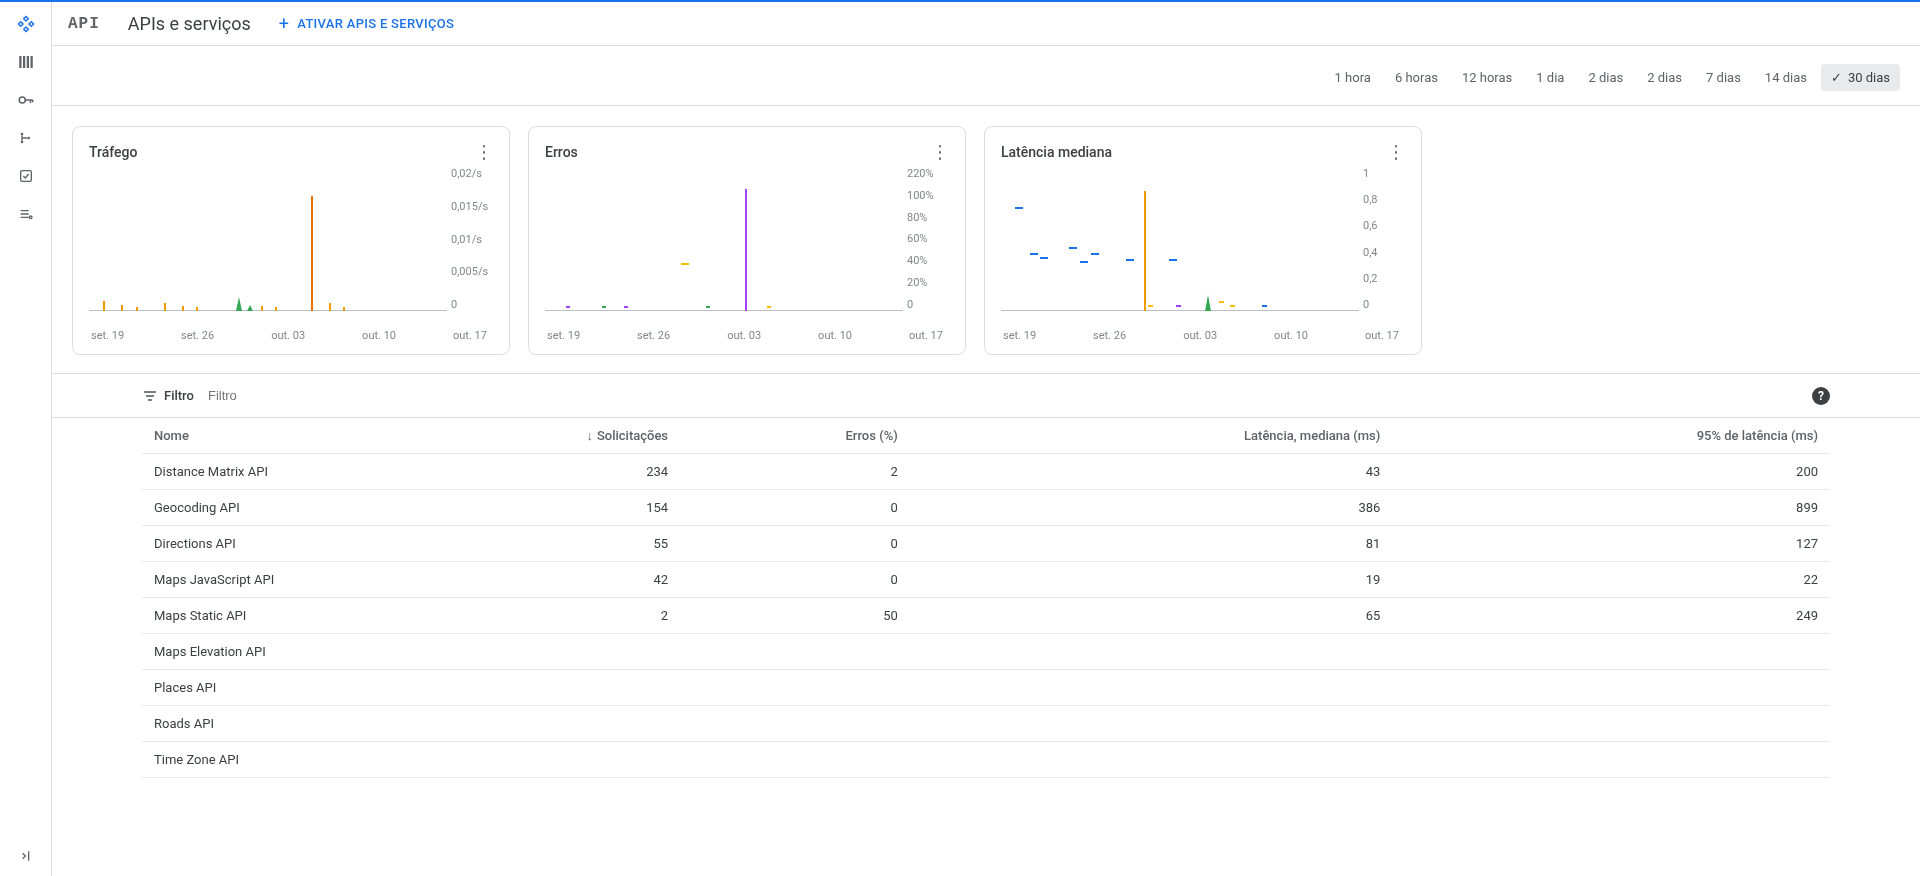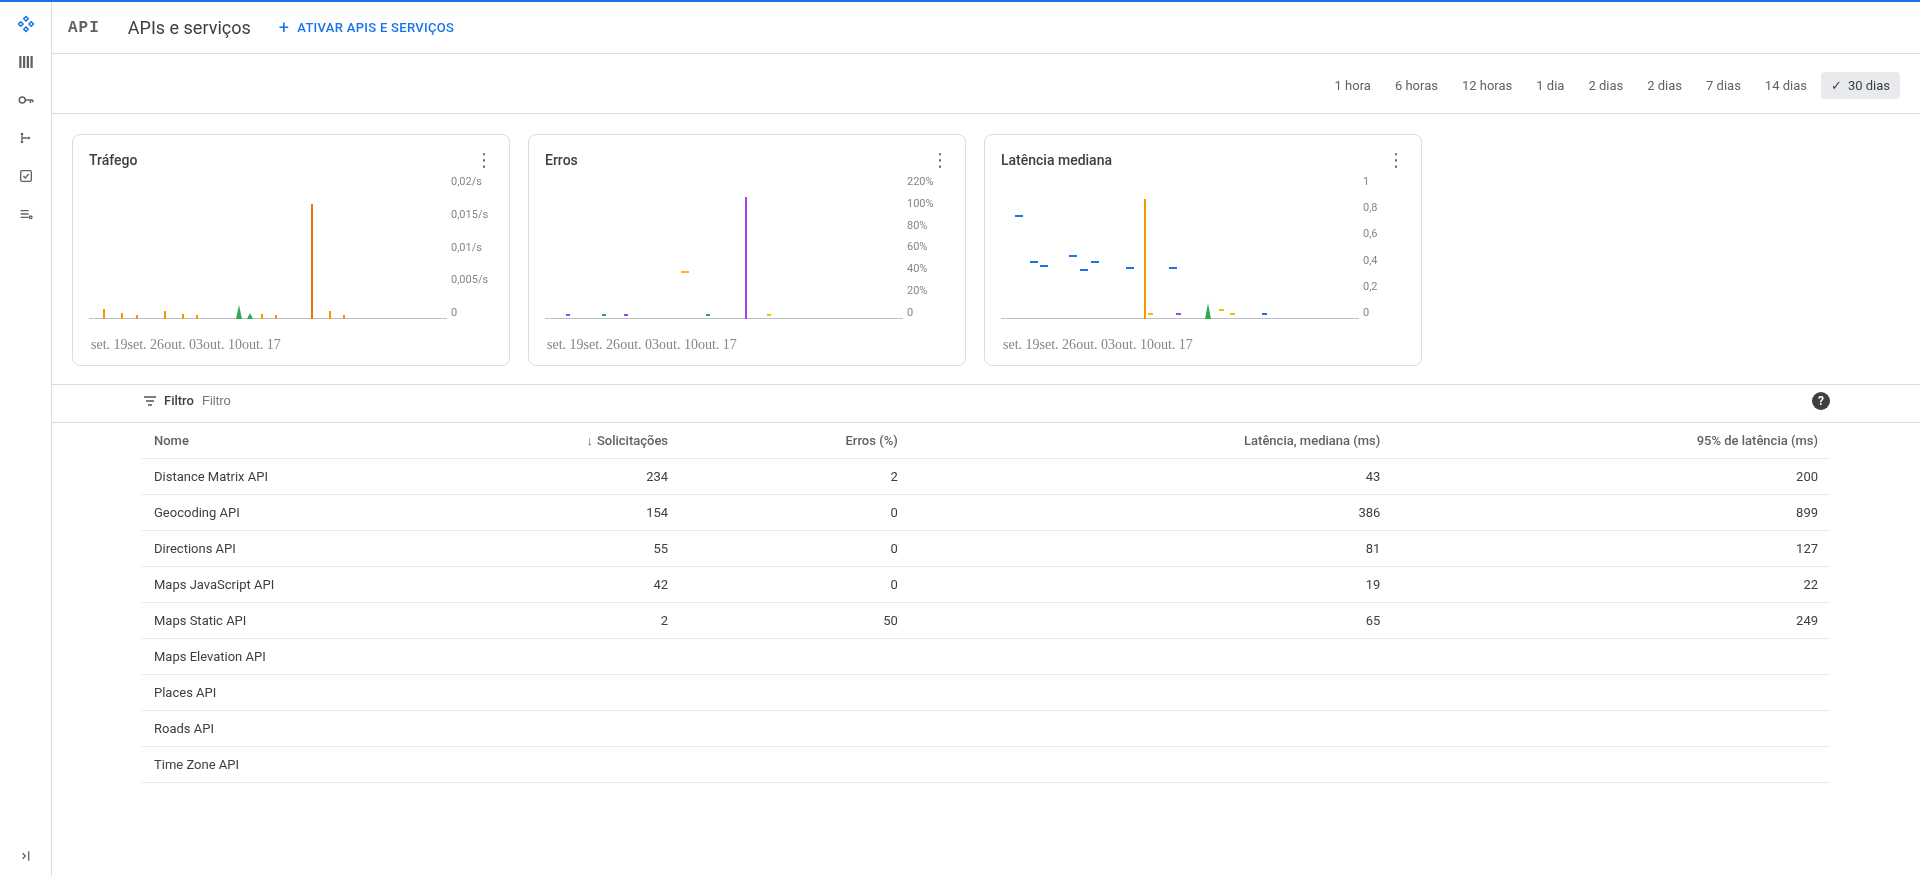--- a/index.html
+++ b/index.html
@@ -5,45 +5,45 @@
   * { box-sizing: border-box; margin: 0; padding: 0; }
   body { font-family: Roboto, "Helvetica Neue", Arial, sans-serif; font-size: 13px; color: #3c4043; background: #fff; overflow: hidden; }
   .top-blue { height: 2px; background: #1a73e8; width: 100%; }
   .layout { display: flex; height: calc(100vh - 2px); }
   .sidenav { width: 52px; border-right: 1px solid #dadce0; display: flex; flex-direction: column; justify-content: space-between; padding: 8px 0; flex-shrink:0;}
   .nav-icons { display: flex; flex-direction: column; align-items: center; gap: 18px; padding-top: 4px;}
   .nav-icon { width: 20px; height: 20px; display:flex; align-items:center; justify-content:center; color:#5f6368; cursor:pointer; font-size:18px;}
   .nav-icon.active { color:#1a73e8; }
   .nav-footer { display:flex; justify-content:center; padding-bottom:4px; color:#5f6368; cursor:pointer;}
   .main { flex:1; display:flex; flex-direction:column; min-width:0;}
-  .header { height:52px; border-bottom:1px solid #dadce0; display:flex; align-items:center; padding:0 16px; gap:28px;}
+  .header { height:44px; border-bottom:1px solid #dadce0; display:flex; align-items:center; padding:0 16px; gap:28px;}
   .brand { font-family: "Courier New", monospace; font-weight:600; letter-spacing:1px; color:#5f6368; font-size:16px;}
   .title { font-size:18px; color:#3c4043; }
   .enable-btn { display:flex; align-items:center; gap:8px; color:#1a73e8; font-weight:500; font-size:13px; cursor:pointer; text-transform:uppercase; letter-spacing:.3px;}
   .enable-btn .plus { font-size:18px; font-weight:400;}
   .content { flex:1; overflow:auto; }
   .range-row { display:flex; justify-content:flex-end; align-items:center; padding:18px 20px 14px; gap:4px; border-bottom:1px solid #dadce0;}
   .range-item { padding:6px 10px; font-size:13px; color:#5f6368; cursor:pointer; border-radius:4px;}
   .range-item.selected { background:#e8eaed; color:#3c4043; display:flex; align-items:center; gap:6px;}
   .cards { display:flex; gap:18px; padding:20px 20px 8px;}
   .card { border:1px solid #dadce0; border-radius:8px; width:438px; padding:16px 16px 8px; background:#fff;}
   .card-head { display:flex; justify-content:space-between; align-items:center; margin-bottom:4px;}
   .card-title { font-size:14px; color:#3c4043; font-weight:500;}
   .more { color:#5f6368; font-size:18px; cursor:pointer; line-height:1;}
   .chart-wrap { position:relative; height:160px; margin-top:4px; display:flex; }
   .plot { flex:1; position:relative; border-right:none; }
   .plot-inner { position:absolute; inset:0; }
   .baseline { position:absolute; left:0; right:0; bottom:14px; height:1px; background:#bdc1c6;}
   .ylabels { width:46px; display:flex; flex-direction:column; justify-content:space-between; font-size:11px; color:#80868b; text-align:left; padding-left:4px; padding-bottom:14px; padding-top:2px;}
-  .xlabels { display:flex; font-size:14px; color:#80868b; padding:4px 6px 4px 2px;font-family:Liberation Serif, serif;}
+  .xlabels { display:flex; justify-content:space-between; font-size:11px; color:#80868b; padding:4px 6px 4px 2px;}
   .spike { position:absolute; bottom:14px; width:2px;}
   .dash { position:absolute; width:8px; height:2px;}
   .tick { position:absolute; bottom:14px; width:2px; height:6px; background:#f29900;}
   .tri { position:absolute; bottom:14px; width:0; height:0; border-left:3px solid transparent; border-right:3px solid transparent;}
-  .filter-bar { display:flex; align-items:center; padding:4px 90px 10px 90px; gap:4px; color:#5f6368; border-top:1px solid #dadce0; border-bottom:1px solid #dadce0; margin-top:10px;}
+  .filter-bar { display:flex; align-items:center; padding:10px 90px 10px 90px; gap:10px; color:#5f6368; border-top:1px solid #dadce0; border-bottom:1px solid #dadce0; margin-top:10px;}
   .filter-ic { display:flex; align-items:center; gap:6px; font-size:13px; color:#3c4043; font-weight:500;}
   .filter-input { border:none; outline:none; font-size:13px; color:#5f6368; flex:1; padding:4px;}
   .filter-bar .help { width:18px; height:18px; border-radius:50%; background:#3c4043; color:#fff; display:flex; align-items:center; justify-content:center; font-size:12px; font-weight:700; cursor:pointer;}
   table { width:100%; border-collapse:collapse; }
   th,td { text-align:left; padding:10px 12px; font-size:13px; border-bottom:1px solid #e8eaed;}
   th { color:#5f6368; font-weight:500;}
   td { color:#3c4043; }
   th.num, td.num { text-align:right; }
   .table-wrap { padding:0 90px 40px;}
   .sort-ic { font-size:13px; margin-right:4px;}

